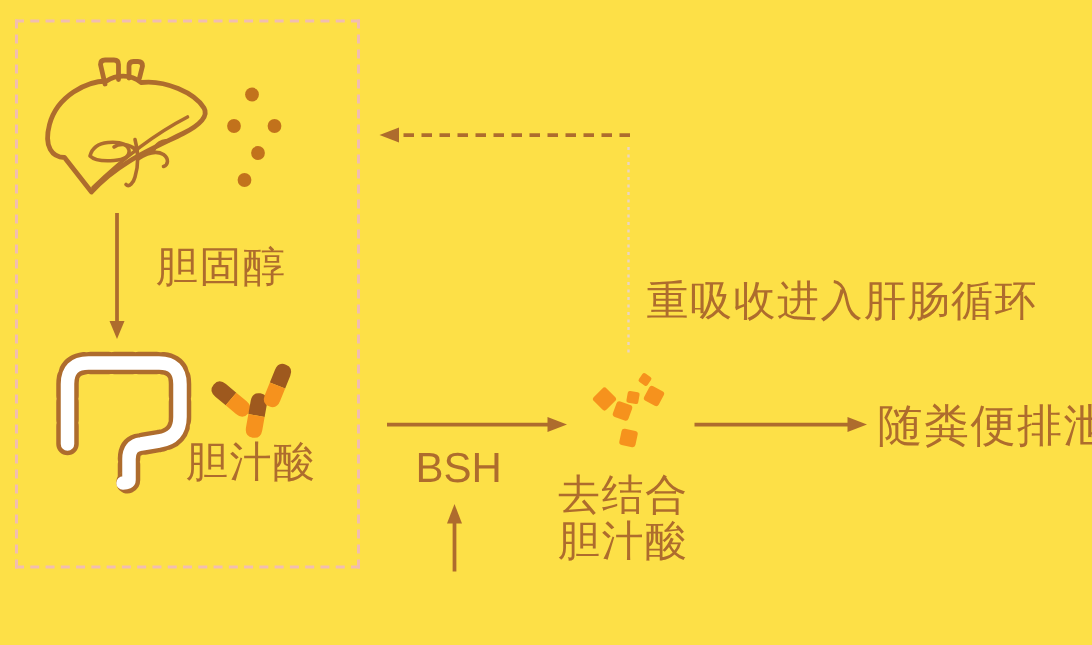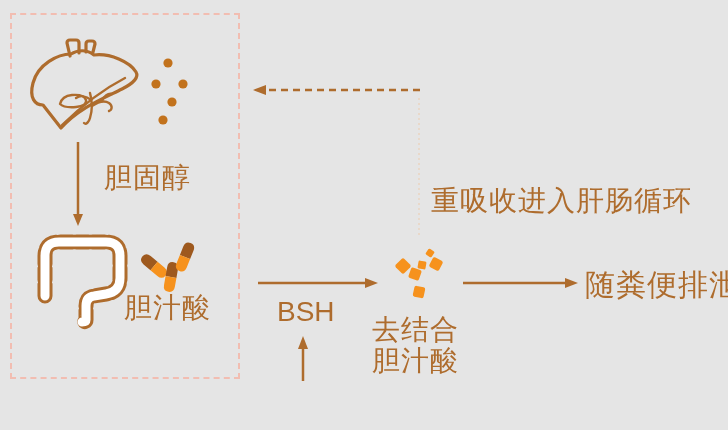--- a/index.html
+++ b/index.html
@@ -1,17 +1,17 @@
 <!DOCTYPE html>
 <html style="--primary: #ae6c2d; --dot: #c2721c; --capsule-dark: #9e591e; --capsule-orange: #f6921d; --box-border: #f2bdb1; --dotted-connector: #ead5c2;"><head>
 <meta charset="utf-8">
 <style>
   html,body{margin:0;padding:0;background:#fff;}
   #canvas{
-    position:relative;width:728px;height:430px;background:#e5e5e5;overflow:hidden;
+    position:relative;width:728px;height:430px;background:#fde047;overflow:hidden;
     font-family:"Liberation Sans","DejaVu Sans",sans-serif;
   }
   .label{
     position:absolute;color:var(--primary);font-size:28px;line-height:31px;
     white-space:pre;letter-spacing:1px;
   }
   #dashed-box{
     position:absolute;left:10px;top:13px;width:226px;height:362px;
     border:2px dashed var(--box-border);
   }

